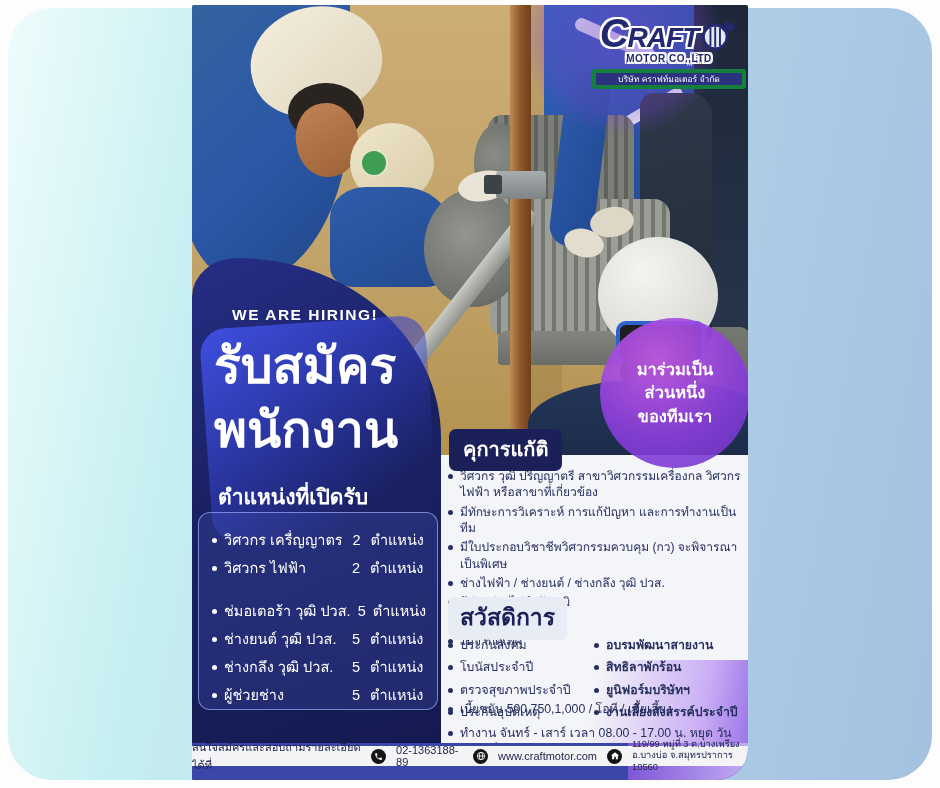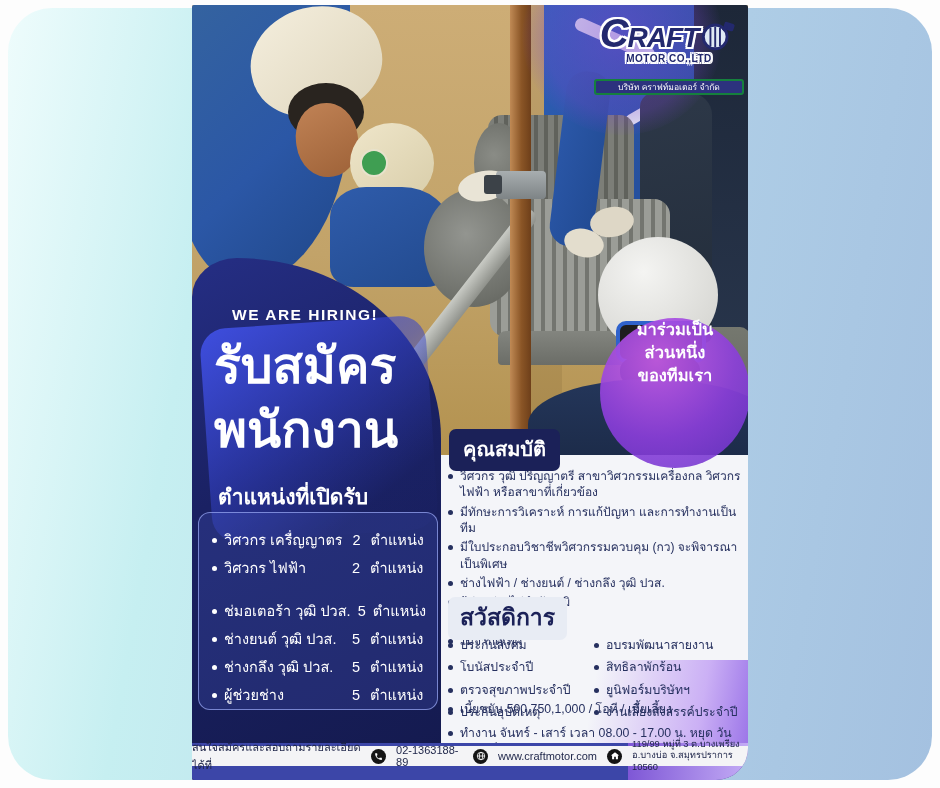--- a/index.html
+++ b/index.html
@@ -65,21 +65,21 @@
 
   
   .logo{left:398px;top:8px;width:158px;text-align:center;z-index:9;}
   .logo-row{display:flex;align-items:flex-start;justify-content:center;gap:2px;}
   .outline{color:#23296e;
     text-shadow:-2px -2px 0 #fff,2px -2px 0 #fff,-2px 2px 0 #fff,2px 2px 0 #fff,0 2px 0 #fff,2px 0 0 #fff,0 -2px 0 #fff,-2px 0 0 #fff;}
   .logo-brand{font-style:italic;font-weight:bold;font-size:28px;letter-spacing:-1px;line-height:40px;}
   .logo-brand .big{font-size:40px;}
   .logo-motor{margin-top:2px;}
   .logo-sub{font-weight:bold;font-size:10px;letter-spacing:.5px;margin-top:-7px;line-height:16px;}
-  .logo-banner{margin:12px auto 0;width:146px;background:#2c327e;border:2px solid #15803d;border-radius:3px;
+  .logo-banner{margin:2px auto 0;width:146px;background:#2c327e;border:4px solid #15803d;border-radius:3px;
     color:#fff;font-size:8.5px;line-height:12px;text-align:center;}
 
   
   .navy-panel{left:0;top:253px;width:249px;height:522px;z-index:3;
     border-radius:46px 210px 0 0 / 40px 185px 0 0;
     background:linear-gradient(155deg,#252e84 0%,#1a2163 40%,#141a4e 100%);}
   .navy-blob{position:absolute;left:14px;top:64px;width:226px;height:214px;border-radius:26px;
     background:linear-gradient(145deg,rgba(64,80,228,.95) 0%,rgba(52,66,200,.55) 45%,rgba(40,52,160,.05) 80%);
     transform:rotate(-4deg);}
   .kicker{position:absolute;left:40px;top:48px;color:#fff;font-size:15.5px;font-weight:bold;letter-spacing:1.5px;}
@@ -101,30 +101,30 @@
     background:linear-gradient(100deg,rgba(244,245,249,0) 48%,rgba(196,164,244,.85) 82%,rgba(146,104,230,.95) 100%);}
   .qual-box{left:257px;top:424px;background:#1b2158;border-radius:7px;padding:4px 14px 6px;z-index:5;
     color:#fff;font-weight:bold;font-size:20px;}
   .q-list{left:256px;top:463px;width:298px;z-index:5;}
   .q-item{display:flex;gap:7px;color:#26305f;font-size:12px;line-height:1.36;margin-bottom:3px;align-items:center;}
   .q-item .dot{background:#26305f;margin-top:6px;align-self:flex-start;}
   .ben-box{left:256px;top:592px;background:#e8ecf4;border-radius:7px;padding:2px 12px 5px;z-index:5;
     color:#1b2158;font-weight:bold;font-size:23px;}
   .ben-cols{left:256px;top:633px;width:300px;display:flex;z-index:5;}
   .ben-col1{width:146px;}
-  .ben-col2{flex:1;}
+  .ben-col2{flex:1;font-weight:bold;}
   .b-item{display:flex;gap:7px;color:#26305f;font-size:12.3px;line-height:1.3;margin-bottom:6.5px;}
   .b-item .dot{background:#26305f;margin-top:5px;align-self:flex-start;}
   .extras{left:256px;top:697px;width:300px;z-index:5;}
   .extras .b-item{margin-bottom:8px;}
 
   
   .team-circle{left:408px;top:313px;width:150px;height:150px;border-radius:50%;z-index:6;
     background:radial-gradient(circle at 38% 28%,rgba(198,92,232,.92),rgba(140,62,220,.90) 55%,rgba(104,52,200,.88) 100%);
-    display:flex;flex-direction:column;align-items:center;justify-content:flex-start;
+    display:flex;flex-direction:column;align-items:center;justify-content:center;
     color:#fff;font-weight:bold;font-size:16.5px;line-height:1.4;text-align:center;}
 
   
   .footer-bar{left:0;top:738px;width:556px;height:37px;background:#3c46a8;z-index:7;}
   .footer-purple{left:436px;top:738px;width:120px;height:37px;z-index:7;
     background:linear-gradient(90deg,#7e57d6,#c3abf5);}
   .strip{left:0;top:741px;width:556px;height:20px;background:#f4f4f6;z-index:8;
     display:flex;align-items:center;justify-content:center;gap:10px;color:#1c2347;}
   .strip-label{font-size:11px;}
   .strip-strong{font-size:11px;}
@@ -248,21 +248,21 @@
           <line x1="21" y1="13.5" x2="21" y2="32.5" stroke="#23296e" stroke-width="2"></line>
           <rect x="25" y="8" width="11" height="8" rx="2" fill="#23296e" transform="rotate(18 30 12)"></rect>
           <line x1="24" y1="16" x2="28" y2="12" stroke="#23296e" stroke-width="3"></line>
         </svg>
       </span>
     </div>
     <div class="logo-sub outline">MOTOR CO.,LTD</div>
     <div class="logo-banner">บริษัท คราฟท์มอเตอร์ จำกัด</div>
   </div>
 
-  <div class="abs qual-box">คุณสมบัติ</div>
+  <div class="abs qual-box">คุการแกัติ</div>
   <div class="abs q-list">
     <div class="q-item">
         <span class="dot"></span>
         <span>วิศวกร วุฒิ ปริญญาตรี สาขาวิศวกรรมเครื่องกล วิศวกรไฟฟ้า หรือสาขาที่เกี่ยวข้อง</span>
       </div>
     <div class="q-item">
         <span class="dot"></span>
         <span>มีทักษะการวิเคราะห์ การแก้ปัญหา และการทำงานเป็นทีม</span>
       </div>
     <div class="q-item">

